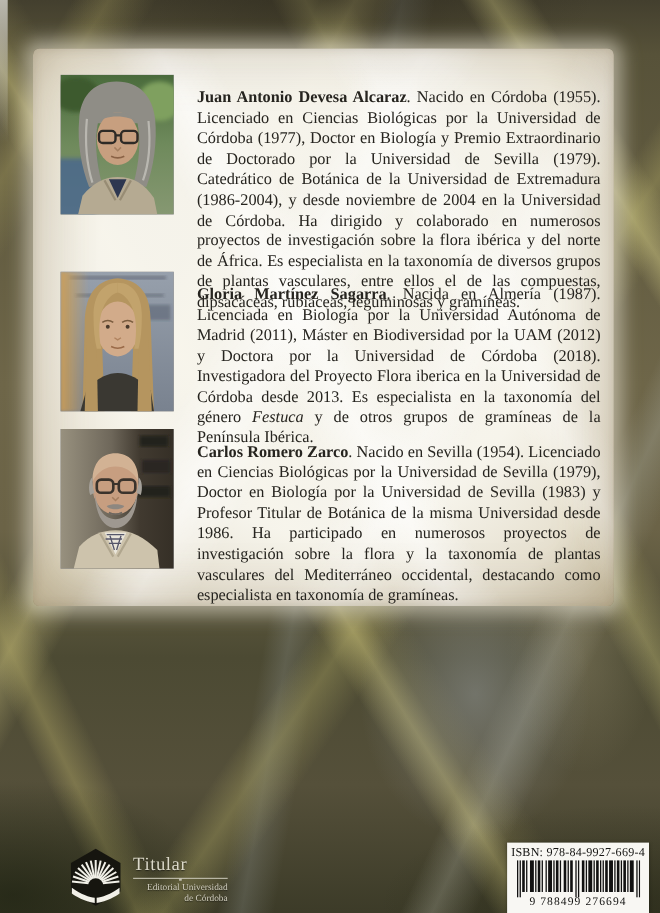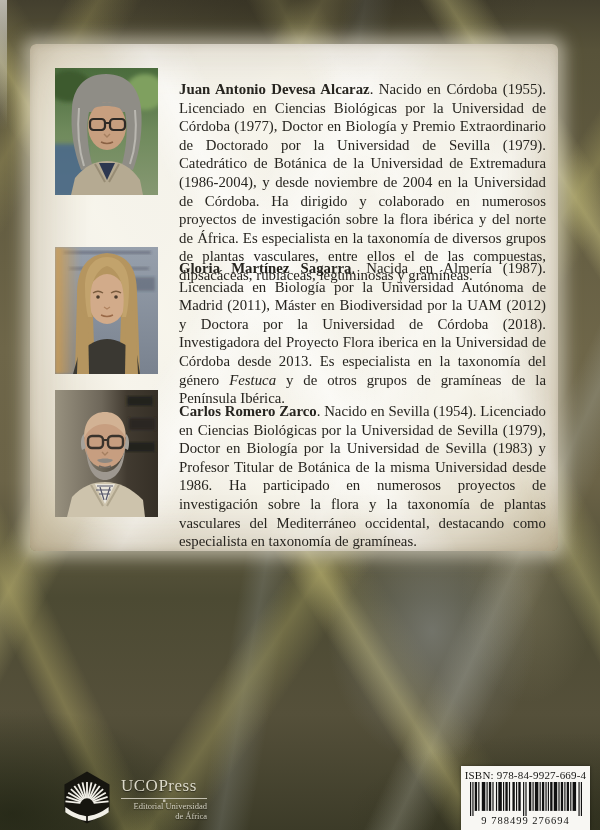--- a/index.html
+++ b/index.html
@@ -218,26 +218,26 @@
         <line x1="0" y1="0" x2="0" y2="-25" transform="rotate(48)"></line>
         <line x1="0" y1="0" x2="0" y2="-25" transform="rotate(60)"></line>
         <line x1="0" y1="0" x2="0" y2="-25" transform="rotate(72)"></line>
         <line x1="0" y1="0" x2="0" y2="-25" transform="rotate(84)"></line>
       </g>
       <circle cx="30" cy="40" r="8" fill="#16150f"></circle>
       <path d="M5,42 C14,49 24,52 29,52.5 L29,58 C18,56 9,51 5,48 Z" fill="#f2f0e8"></path>
       <path d="M55,42 C46,49 36,52 31,52.5 L31,58 C42,56 51,51 55,48 Z" fill="#f2f0e8"></path>
     </svg>
     <div class="pub-text">
-      <div class="pub-name">UCOPress</div>
+      <div class="pub-name">Titular</div>
       <div class="pub-rule">
           <span class="orn">■</span>
         </div>
       <div class="pub-line">Editorial Universidad</div>
-      <div class="pub-line">de África</div>
+      <div class="pub-line">de Córdoba</div>
     </div>
   </div>
 
   <div class="isbn-box">
     <div class="isbn-label">ISBN: 978-84-9927-669-4</div>
     <svg class="barcode" viewBox="0 0 95 40" preserveAspectRatio="none">
       <g fill="#111">
         <rect x="0" y="0" width="1" height="40"></rect>
           <rect x="2" y="0" width="1" height="40"></rect>
         <rect x="4" y="0" width="2" height="34"></rect>

